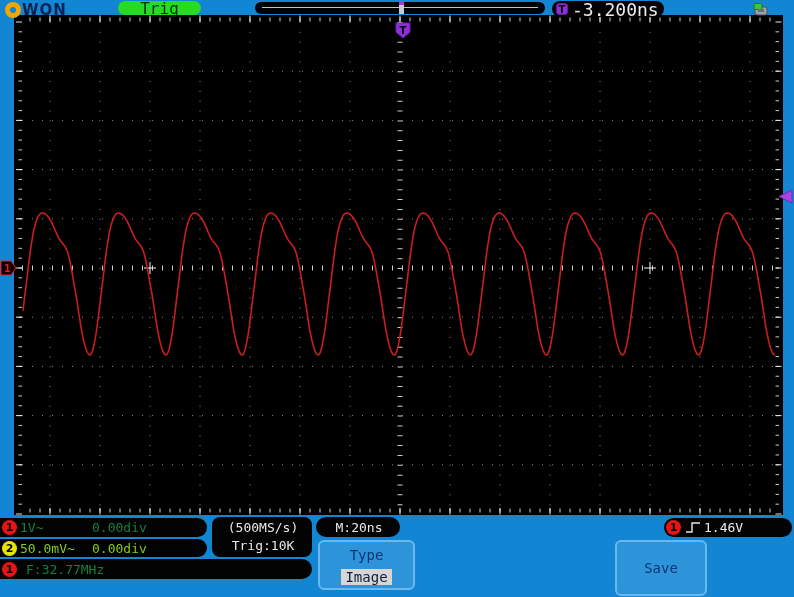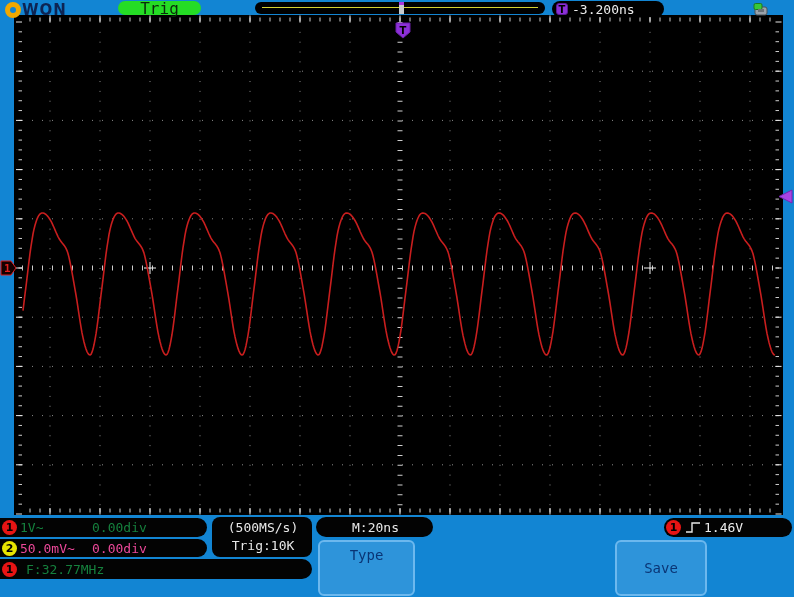--- a/index.html
+++ b/index.html
@@ -15,51 +15,51 @@
              display:flex;align-items:center;justify-content:center;color:#0b2b0b;font-size:16px;z-index:4;}
   #hbar{position:absolute;left:255px;top:2px;width:290px;height:12px;background:#000;border-radius:6px;z-index:4;}
   #hline{position:absolute;left:7px;right:7px;top:5px;height:1px;background:#d6d330;}
   #hmark{position:absolute;left:144px;top:2px;width:5px;height:10px;background:#c6cacd;}
   #hcap{position:absolute;left:144px;top:0;width:5px;height:3px;background:#a838e0;}
   #ttimepill{position:absolute;left:552px;top:1px;width:112px;height:16px;background:#000;border-radius:8px;
              display:flex;align-items:center;gap:4px;padding-left:4px;z-index:4;}
   .ticon{width:12px;height:12px;background:#8c30d8;border:1px solid #5c1a95;border-radius:3px;color:#000;
          font-size:10px;font-weight:bold;display:flex;align-items:center;justify-content:center;
          font-family:"DejaVu Sans",sans-serif;}
-  .ttime{color:#ececec;font-size:13px;}
+  .ttime{color:#ececec;font-size:18px;}
   #usb{position:absolute;left:752px;top:2px;z-index:4;}
 
   
   #scope-svg{position:absolute;left:14px;top:15px;z-index:1;}
   #chmark{position:absolute;left:0;top:257px;z-index:3;}
   #trigarrow{position:absolute;left:776px;top:188px;z-index:3;}
 
   
   .blackpill{position:absolute;background:#030303;display:flex;align-items:center;padding-left:2px;font-size:13px;z-index:2;}
   #row1{left:0;top:518px;width:207px;height:19px;border-radius:0 10px 10px 0;}
   #row2{left:0;top:539px;width:207px;height:18px;border-radius:0 10px 10px 0;}
   #row3{left:0;top:559px;width:312px;height:20px;border-radius:0 10px 10px 0;}
   #samplebox{left:212px;top:517px;width:100px;height:40px;border-radius:8px;flex-direction:column;
              justify-content:center;align-items:center;line-height:18px;color:#e8e8e8;}
-  #mpill{left:316px;top:517px;width:117px;height:20px;border-radius:10px;justify-content:center;color:#e8e8e8;}
+  #mpill{left:316px;top:517px;width:84px;height:20px;border-radius:10px;justify-content:center;color:#e8e8e8;}
   #trigreadout{left:664px;top:518px;width:128px;height:19px;border-radius:10px;color:#ececec;}
   .badge{width:15px;height:15px;border-radius:50%;display:flex;align-items:center;justify-content:center;
          font:bold 11px "DejaVu Sans",sans-serif;color:#000;flex:none;}
   .badge.red{background:#e81414;}
   .badge.yellow{background:#e8e400;}
   .red-t{color:#15803d;}
-  .yel-t{color:#ec4899;}
+  .yel-t{color:#84cc16;}
   .scale{margin-left:3px;width:72px;}
   #row3 .red-t{margin-left:9px;}
   .edgeglyph{margin:0 3px 0 4px;}
 
   
   .menubtn{position:absolute;background:#2e94da;border:2px solid #6cb8ee;border-radius:6px;z-index:2;
            color:#0a3575;font-size:14px;text-align:center;}
-  #typebtn{left:318px;top:540px;width:97px;height:56px;}
+  #typebtn{left:318px;top:540px;width:97px;height:50px;}
   #typebtn .lbl{margin-top:5px;}
   #typebtn .val{display:inline-block;margin-top:6px;background:#d6d6d6;color:#101d3f;padding:0 4px;}
   #savebtn{left:615px;top:540px;width:92px;height:56px;display:flex;align-items:center;justify-content:center;}
 </style>
 </head>
 <body>
 
 <div id="screen">
 
   <div id="logo">
@@ -454,18 +454,19 @@
   <div id="trigreadout" class="blackpill">
     <span class="badge red">1</span>
     <svg class="edgeglyph" width="16" height="13" viewBox="0 0 16 13">
       <path d="M1,11 H7 V2 H15" stroke="#e8e8e8" fill="none" stroke-width="1.4"></path>
     </svg>
     <span>1.46V</span>
   </div>
 
   <div id="typebtn" class="menubtn">
     <div class="lbl">Type</div>
+    <div><span class="val">Image</span></div>
   </div>
   <div id="savebtn" class="menubtn">
     <span>Save</span>
   </div>
 
 </div>
 
 </body></html>

